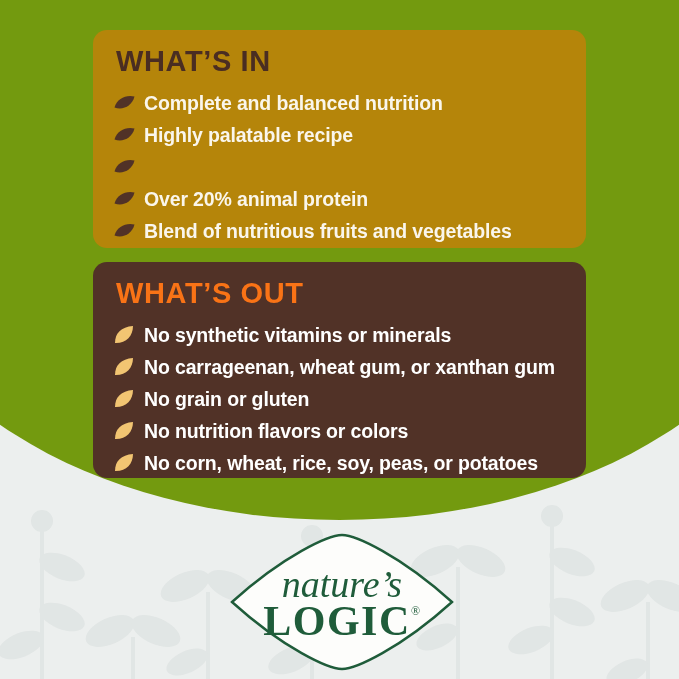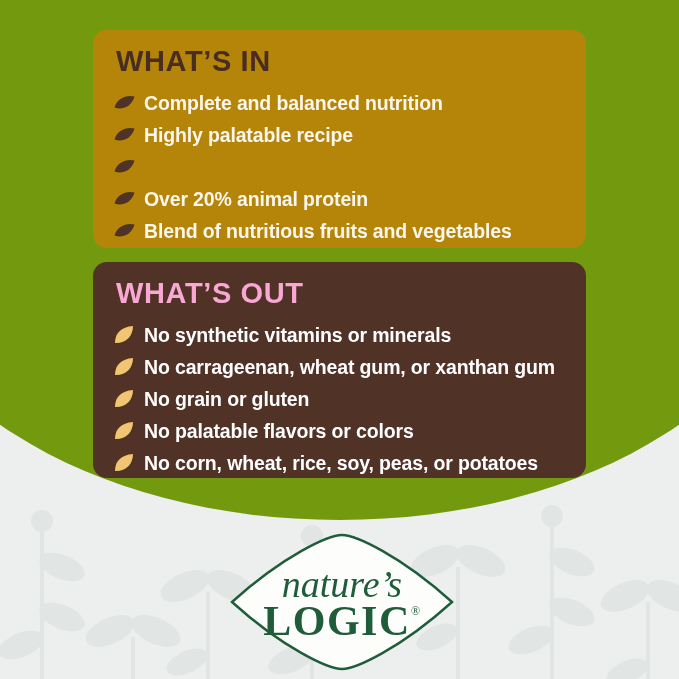--- a/index.html
+++ b/index.html
@@ -62,21 +62,21 @@
   }
 
   .card-title {
     font-size: 29px;
     font-weight: bold;
     letter-spacing: 0.6px;
     margin: 0 0 10px 3px;
     line-height: 1.1;
   }
   .card-in .card-title { color: #4A2D22; }
-  .card-out .card-title { color: #f9a8d4; }
+  .card-out .card-title { color: #f97316; }
 
   .list {
     list-style: none;
     margin: 0;
     padding: 0;
   }
   .list li {
     position: relative;
     display: flex;
     align-items: center;
@@ -198,21 +198,21 @@
       <li>
         <svg class="bullet" viewBox="0 0 23 21">
           <path d="M2 18 C2 8 8 2 20 1 C20 11 13 18.5 2 18 Z" fill="#F2C572"></path>
         </svg>
         <span class="item-text">No grain or gluten</span>
       </li>
       <li>
         <svg class="bullet" viewBox="0 0 23 21">
           <path d="M2 18 C2 8 8 2 20 1 C20 11 13 18.5 2 18 Z" fill="#F2C572"></path>
         </svg>
-        <span class="item-text">No palatable flavors or colors</span>
+        <span class="item-text">No nutrition flavors or colors</span>
       </li>
       <li>
         <svg class="bullet" viewBox="0 0 23 21">
           <path d="M2 18 C2 8 8 2 20 1 C20 11 13 18.5 2 18 Z" fill="#F2C572"></path>
         </svg>
         <span class="item-text">No corn, wheat, rice, soy, peas, or potatoes</span>
       </li>
     </ul>
   </div>
 

